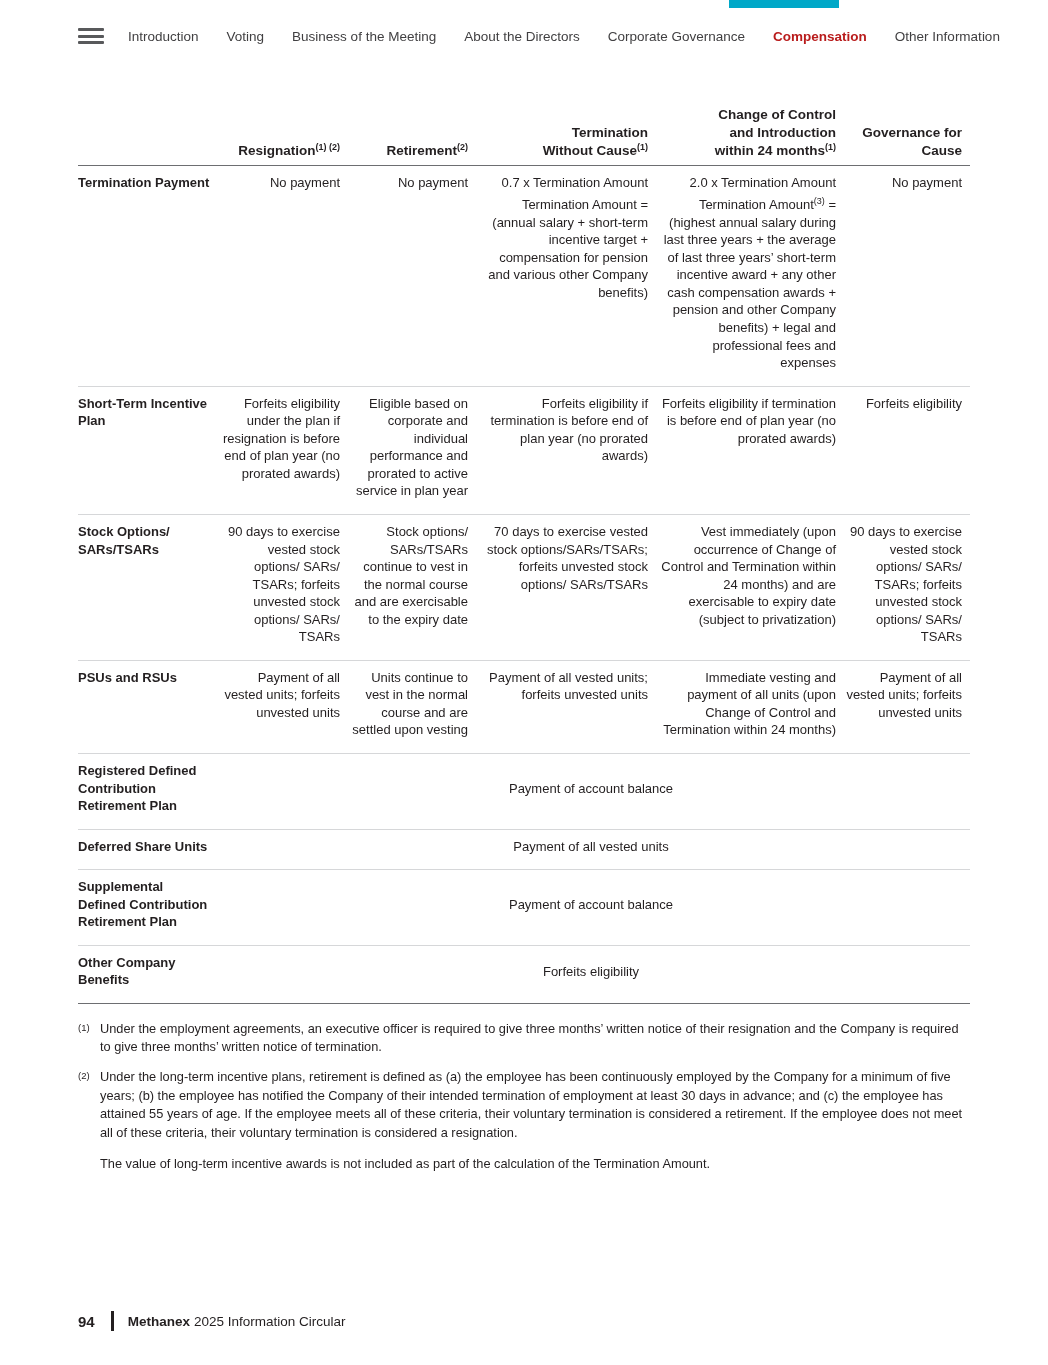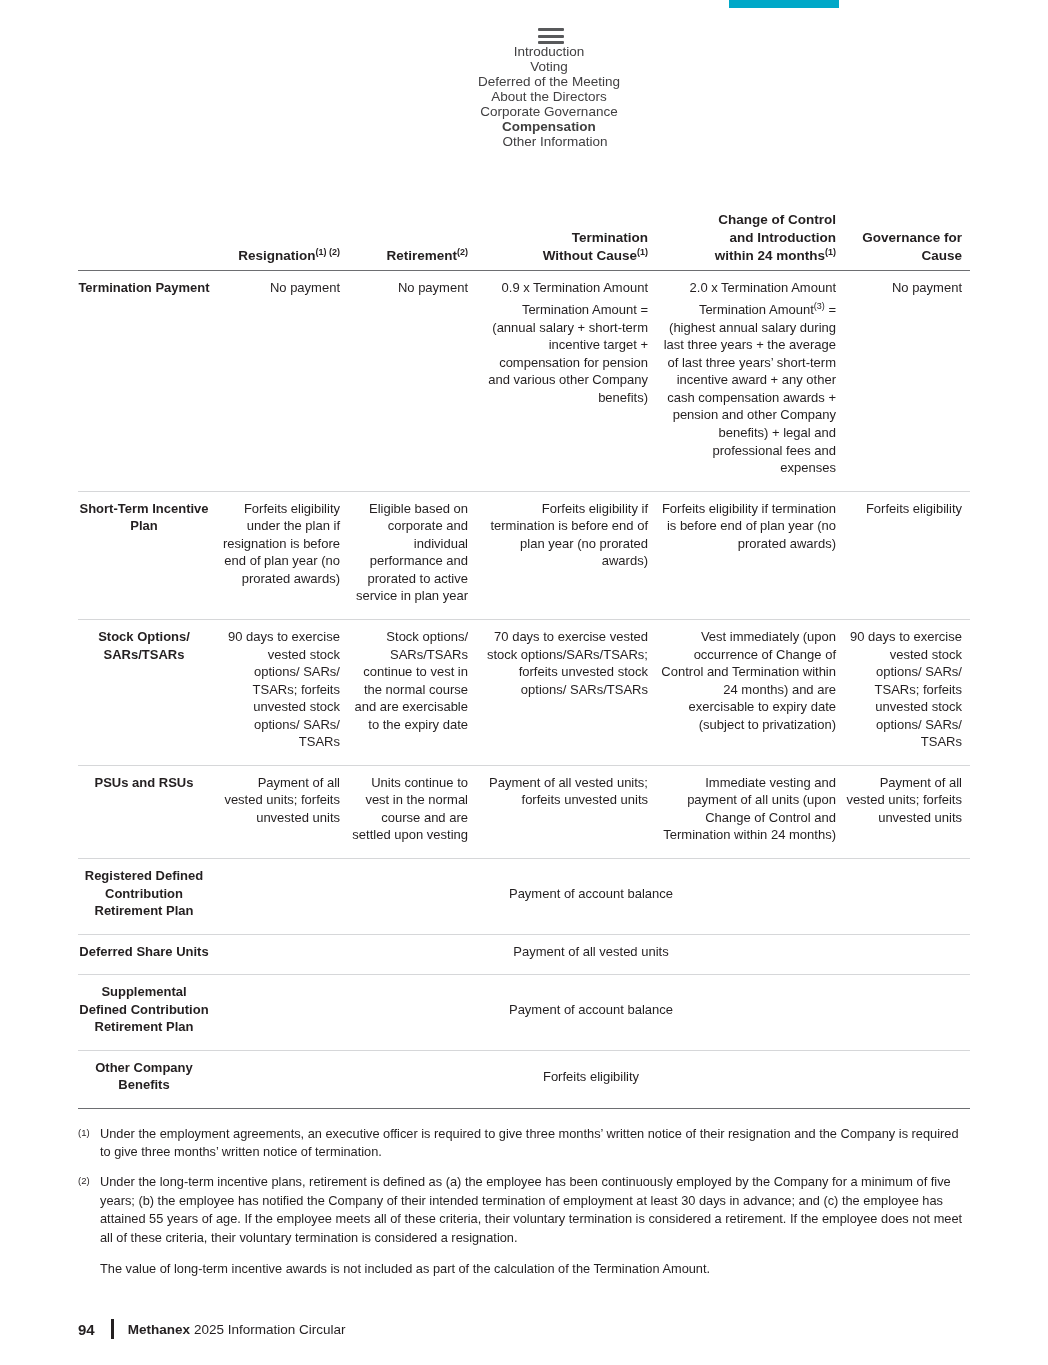--- a/index.html
+++ b/index.html
@@ -22,38 +22,37 @@
     position: absolute;
     top: 0; left: 729px;
     width: 110px; height: 8px;
     background: #00a8c8;
   }
   .topnav {
     display: flex;
     align-items: center;
     padding: 28px 0 0 78px;
     font-size: 13.5px;
-    flex-direction: column;
   }
   .hamburger {
     width: 26px; height: 16px;
     display: flex; flex-direction: column; justify-content: space-between;
     margin-right: 24px;
     cursor: pointer;
   }
   .hamburger span {
     display: block; height: 3px; width: 100%; background: #58595b; border-radius: 1px;
   }
   .navitem {
     color: #414042;
     margin-right: 28px;
     white-space: nowrap;
     cursor: pointer;
   }
-  .navitem.active { color: #404040; font-weight: bold; }
+  .navitem.active { color: #b91c1c; font-weight: bold; }
   .navitem:last-child { margin-right: 16px; }
 
   
   .tablewrap {
     margin: 62px 78px 0 78px;
   }
   table.comp {
     border-collapse: collapse;
     width: 892px;
     table-layout: fixed;
@@ -78,21 +77,21 @@
   }
   table.comp thead th.blank { border-bottom: 1.5px solid #6d6e71; }
 
   table.comp tbody td {
     vertical-align: top;
     padding: 8px 8px 14px 0;
     text-align: right;
     border-bottom: 1px solid #d6d7d9;
   }
   table.comp tbody td.rowhdr {
-    text-align: center;
+    text-align: left;
     font-weight: bold;
     padding-left: 0;
     padding-right: 10px;
     margin-left: 44px;
   }
   table.comp tbody tr.last td { border-bottom: 1.5px solid #6d6e71; }
   td.span-center {
     text-align: center !important;
     vertical-align: middle !important;
   }
@@ -118,21 +117,21 @@
     font-size: 9.5px;
     padding-top: 1px;
   }
   .fn-body { flex: 1; }
   .fn-extra { margin: 0 0 0 22px; padding-top: 2px; }
 
   
   .footer {
     position: absolute;
     left: 78px;
-    bottom: 26px;
+    bottom: 34px;
     display: flex;
     align-items: center;
     font-size: 13.5px;
     text-align: center;
   }
   .pagenum { font-weight: bold; font-size: 15px; color: #231f20; }
   .fdiv {
     width: 3px; height: 20px; background: #231f20;
     margin: 0 14px 0 16px;
   }
@@ -147,21 +146,21 @@
   <div class="tab-marker"></div>
 
   <div class="topnav">
     <div class="hamburger">
       <span></span>
         <span></span>
         <span></span>
     </div>
     <div class="navitem">Introduction</div>
     <div class="navitem">Voting</div>
-    <div class="navitem">Deferred of the Meeting</div>
+    <div class="navitem">Business of the Meeting</div>
     <div class="navitem">About the Directors</div>
     <div class="navitem">Corporate Governance</div>
     <div class="navitem active">Compensation</div>
     <div class="navitem">Other Information</div>
   </div>
 
   <div class="tablewrap">
     <table class="comp">
       <colgroup>
         <col class="c0">
@@ -199,21 +198,21 @@
 
         <tr>
           <td class="rowhdr">Termination Payment</td>
           <td>
             <p class="para">No payment</p>
           </td>
           <td>
             <p class="para">No payment</p>
           </td>
           <td>
-            <p class="para">0.9 x Termination Amount</p>
+            <p class="para">0.7 x Termination Amount</p>
             <p class="para">Termination Amount = (annual salary + short-term incentive target + compensation for pension and various other Company benefits)</p>
           </td>
           <td>
             <p class="para">2.0 x Termination Amount</p>
             <p class="para">Termination Amount<sup>(3)</sup> = (highest annual salary during last three years + the average of last three years’ short-term incentive award + any other cash compensation awards + pension and other Company benefits) + legal and professional fees and expenses</p>
           </td>
           <td>
             <p class="para">No payment</p>
           </td>
         </tr>

